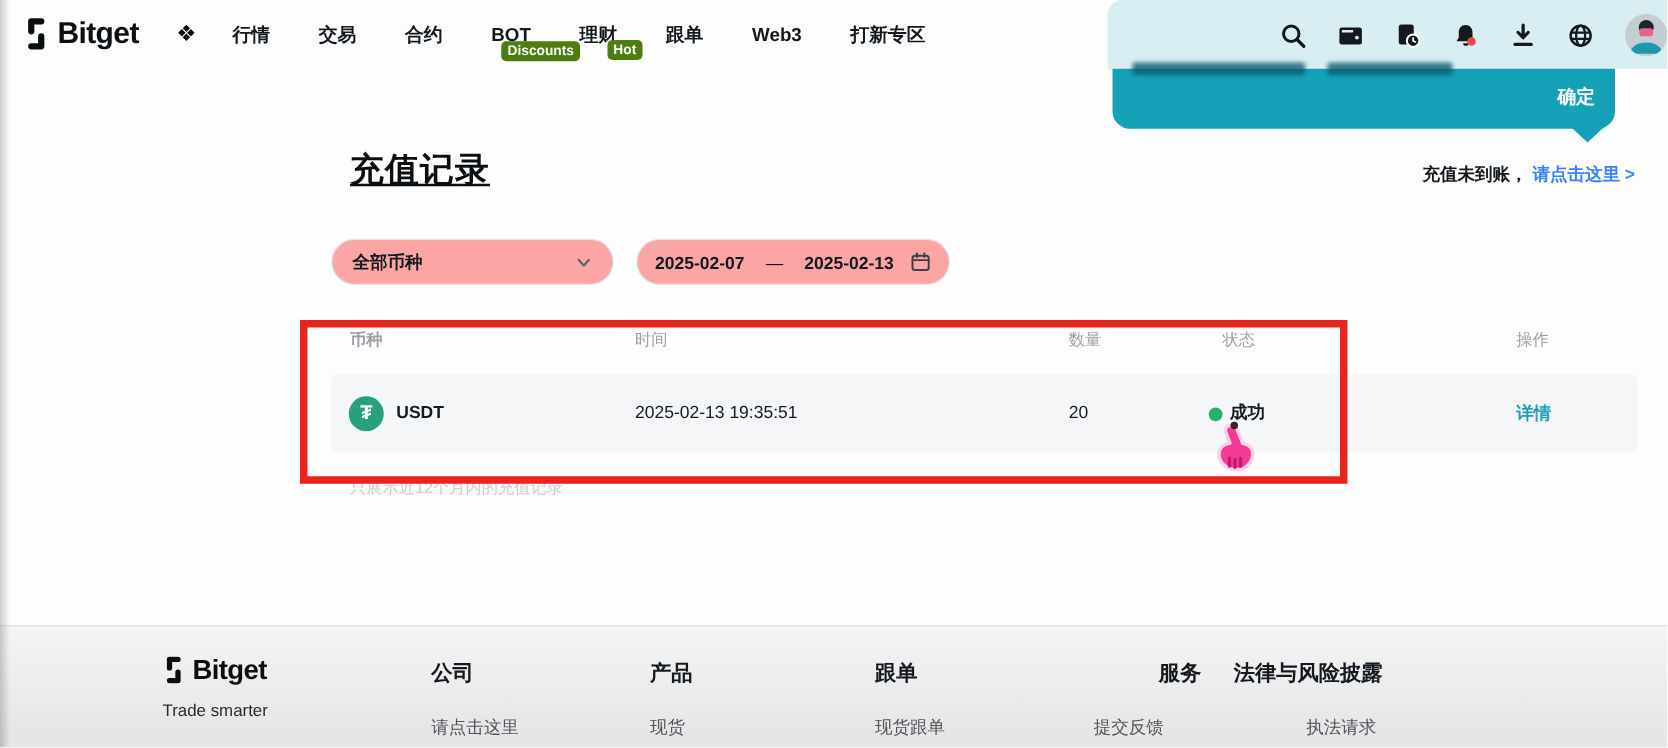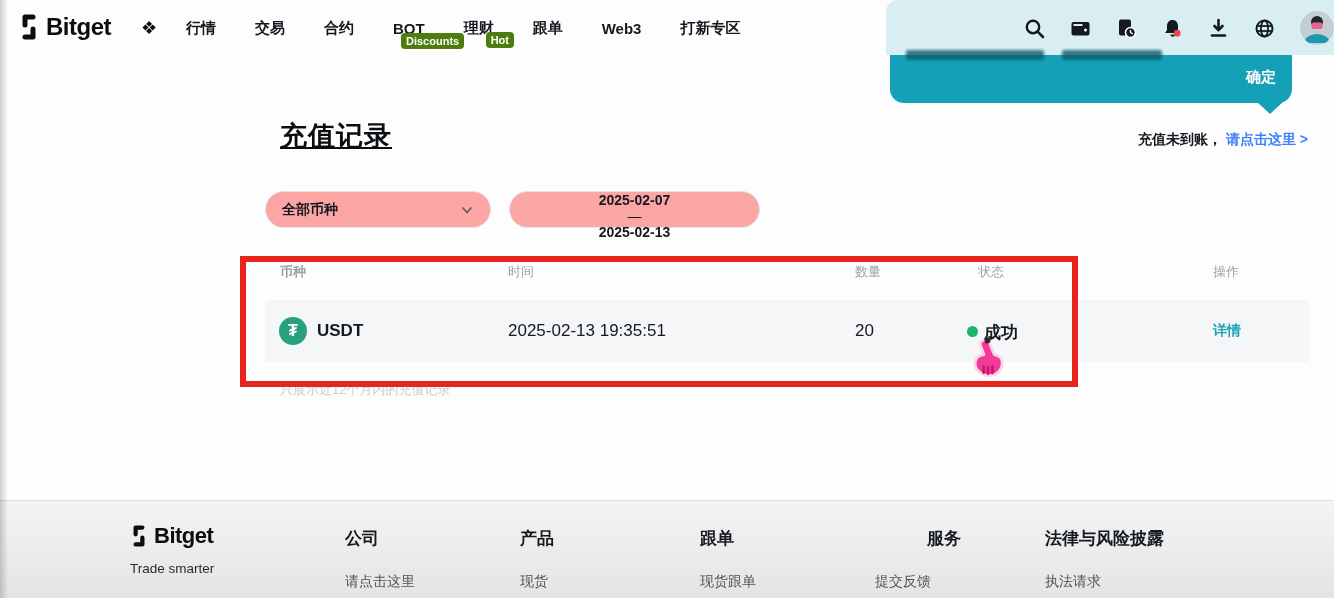--- a/index.html
+++ b/index.html
@@ -36,27 +36,27 @@
 
   
   .page-title{position:absolute;left:280px;top:118px;font-size:27px;font-weight:700;color:#0b0e11;letter-spacing:1px;text-decoration:underline;}
   .help-line{position:absolute;right:26px;top:131px;font-size:14px;font-weight:600;}
   .help-line .plain{color:#14191f;}
   .help-line .link{color:#3b82f6;cursor:pointer;}
 
   .pill{position:absolute;top:191px;height:37px;border:1px solid #e2e4e6;border-radius:19px;
         background:#fca5a5;box-sizing:border-box;display:flex;align-items:center;cursor:pointer;}
   .pill.coin{left:265px;width:226px;padding:0 16px;justify-content:space-between;}
-  .pill.date{left:509px;width:251px;padding:0 14px;justify-content:space-between;flex-direction:column;}
+  .pill.date{left:509px;width:251px;padding:0 14px;justify-content:space-between;}
   .pill .val{font-size:14px;font-weight:600;color:#14191f;}
   .pill .sep{font-size:14px;color:#14191f;margin:0 4px;}
 
   .thead{position:absolute;top:263px;font-size:13px;color:#9aa0a6;font-weight:500;}
   .trow{position:absolute;left:265px;top:300px;width:1045px;height:62px;background:#f5f6f8;border-radius:4px;}
-  .cell{position:absolute;top:21px;font-size:17px;color:#14191f;font-weight:600;}
+  .cell{position:absolute;top:21px;font-size:14px;color:#14191f;font-weight:600;}
   .coin-icon{position:absolute;left:14px;top:17px;width:28px;height:28px;border-radius:50%;
              background:#26a17b;color:#fff;display:flex;align-items:center;justify-content:center;
              font-size:16px;font-weight:700;}
   .status-dot{position:absolute;left:702px;top:26px;width:11px;height:11px;border-radius:50%;background:#20b26c;}
   .action-link{position:absolute;left:948px;top:22px;font-size:14px;font-weight:600;color:#1da2b8;cursor:pointer;}
   .footnote{position:absolute;left:280px;top:381px;font-size:13px;color:#c9ccd0;}
 
   
   .red-box{position:absolute;left:240px;top:256px;width:838px;height:131px;box-sizing:border-box;
            border:6px solid #e8251c;z-index:6;pointer-events:none;}
@@ -234,18 +234,18 @@
 
     <div class="f-col-title" style="left:520px;">产品</div>
     <div class="f-col-link" style="left:520px;">现货</div>
 
     <div class="f-col-title" style="left:700px;">跟单</div>
     <div class="f-col-link" style="left:700px;">现货跟单</div>
 
     <div class="f-col-title" style="left:927px;text-align:center;">服务</div>
     <div class="f-col-link" style="left:875px;">提交反馈</div>
 
-    <div class="f-col-title" style="left:1045px;">法律与风险披露</div>
+    <div class="f-col-title" style="left:987px;">法律与风险披露</div>
     <div class="f-col-link" style="left:1045px;">执法请求</div>
   </div>
 
   <div class="edge-shade"></div>
 </div>
 
 </body></html>

